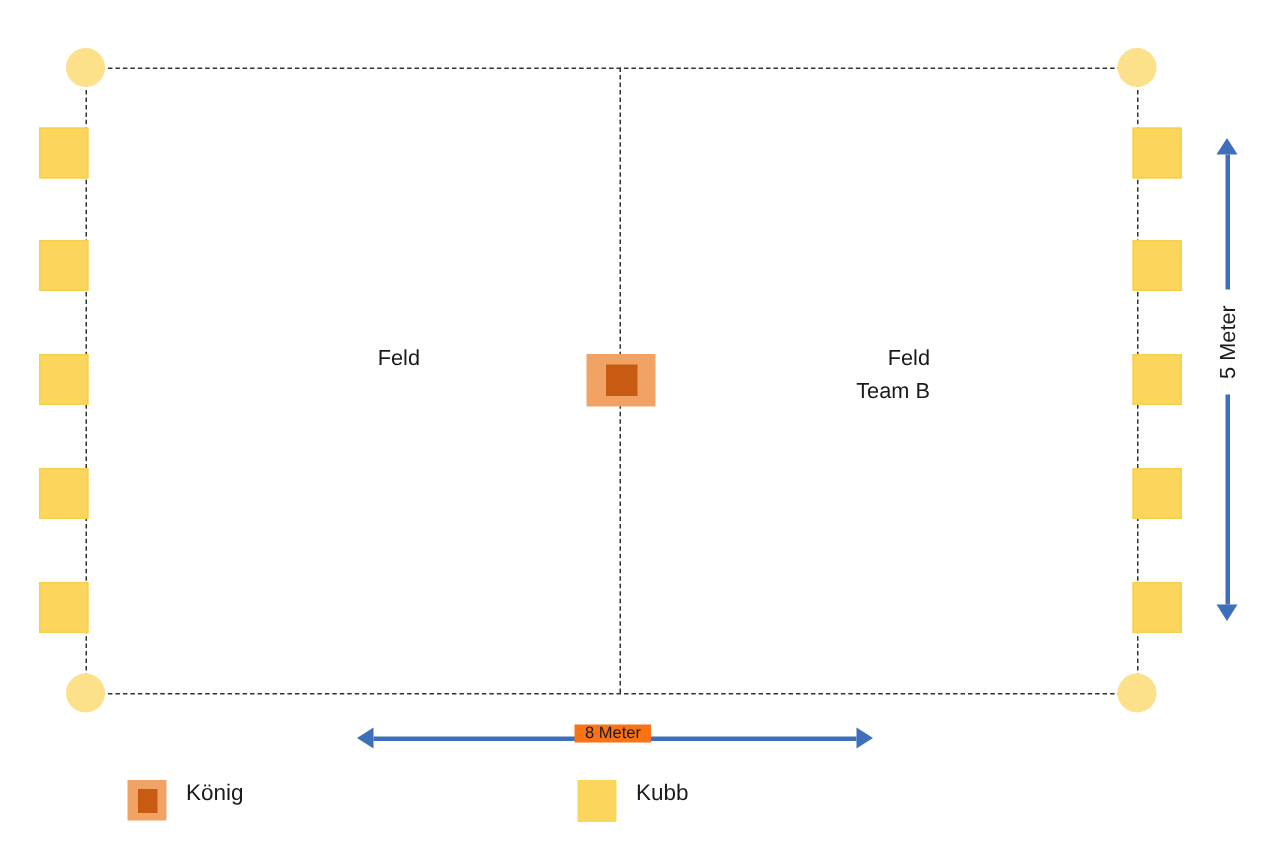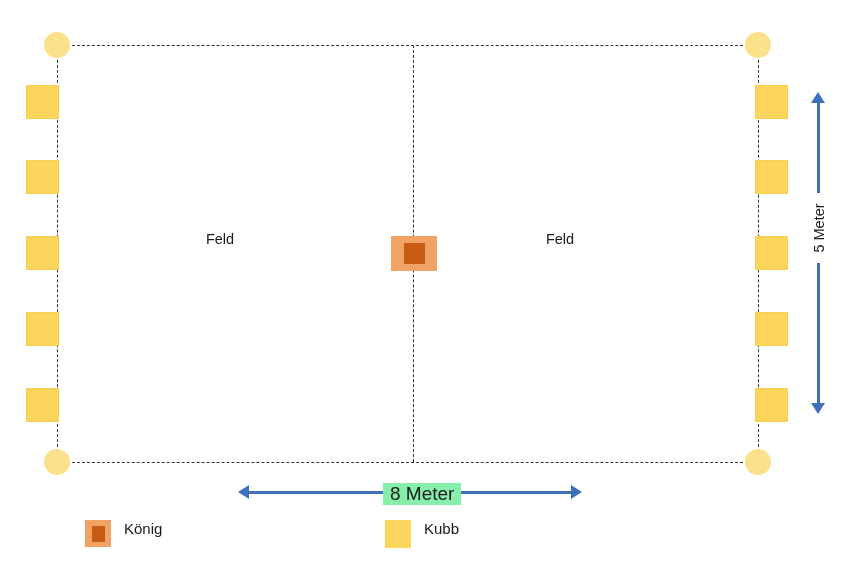--- a/index.html
+++ b/index.html
@@ -67,21 +67,21 @@
   }
   .koenig-inner {
     width: 21px;
     height: 21px;
     background: #c75b11;
   }
 
   
   .field-label {
     position: absolute;
-    text-align: center;
+    text-align: right;
     font-size: 14.5px;
     color: #1a1a1a;
     line-height: 1.55;
     white-space: nowrap;
   }
   #field-a-label { left: 160px; top: 228px; width: 120px; }
   #field-b-label { left: 500px; top: 228px; width: 120px; }
 
   
   .dim-arrow-h {
@@ -99,23 +99,23 @@
     width: 0; height: 0;
     border-top: 7px solid transparent;
     border-bottom: 7px solid transparent;
     flex: 0 0 auto;
   }
   .dim-head-left  { border-right: 11px solid #3f6fba; }
   .dim-head-right { border-left: 11px solid #3f6fba; }
 
   .dim-text-h {
     position: absolute;
-    font-size: 19px;
-    color: #1a1a1a;
-    background: #86efac;
+    font-size: 11px;
+    color: #1a1a1a;
+    background: #f97316;
     padding: 0 7px;
     white-space: nowrap;
   }
 
   #dim-8m { left: 238px; top: 480px; width: 344px; }
   #dim-8m-text { left: 383px; top: 483px; }
 
   .dim-arrow-v {
     position: absolute;
     width: 24px;
@@ -232,20 +232,21 @@
   <div class="koenig" style="left:391px; top:236px;">
     <div class="koenig-inner"></div>
   </div>
 
   <div class="field-label" id="field-a-label">
     <div>Feld</div>
   </div>
 
   <div class="field-label" id="field-b-label">
     <div>Feld</div>
+    <div>Team B</div>
   </div>
 
   <div class="dim-arrow-h" id="dim-8m">
     <div class="dim-head-left"></div>
     <div class="dim-shaft"></div>
     <div class="dim-head-right"></div>
   </div>
   <div class="dim-text-h" id="dim-8m-text">8 Meter</div>
 
   <div class="dim-arrow-v" id="dim-5m">

